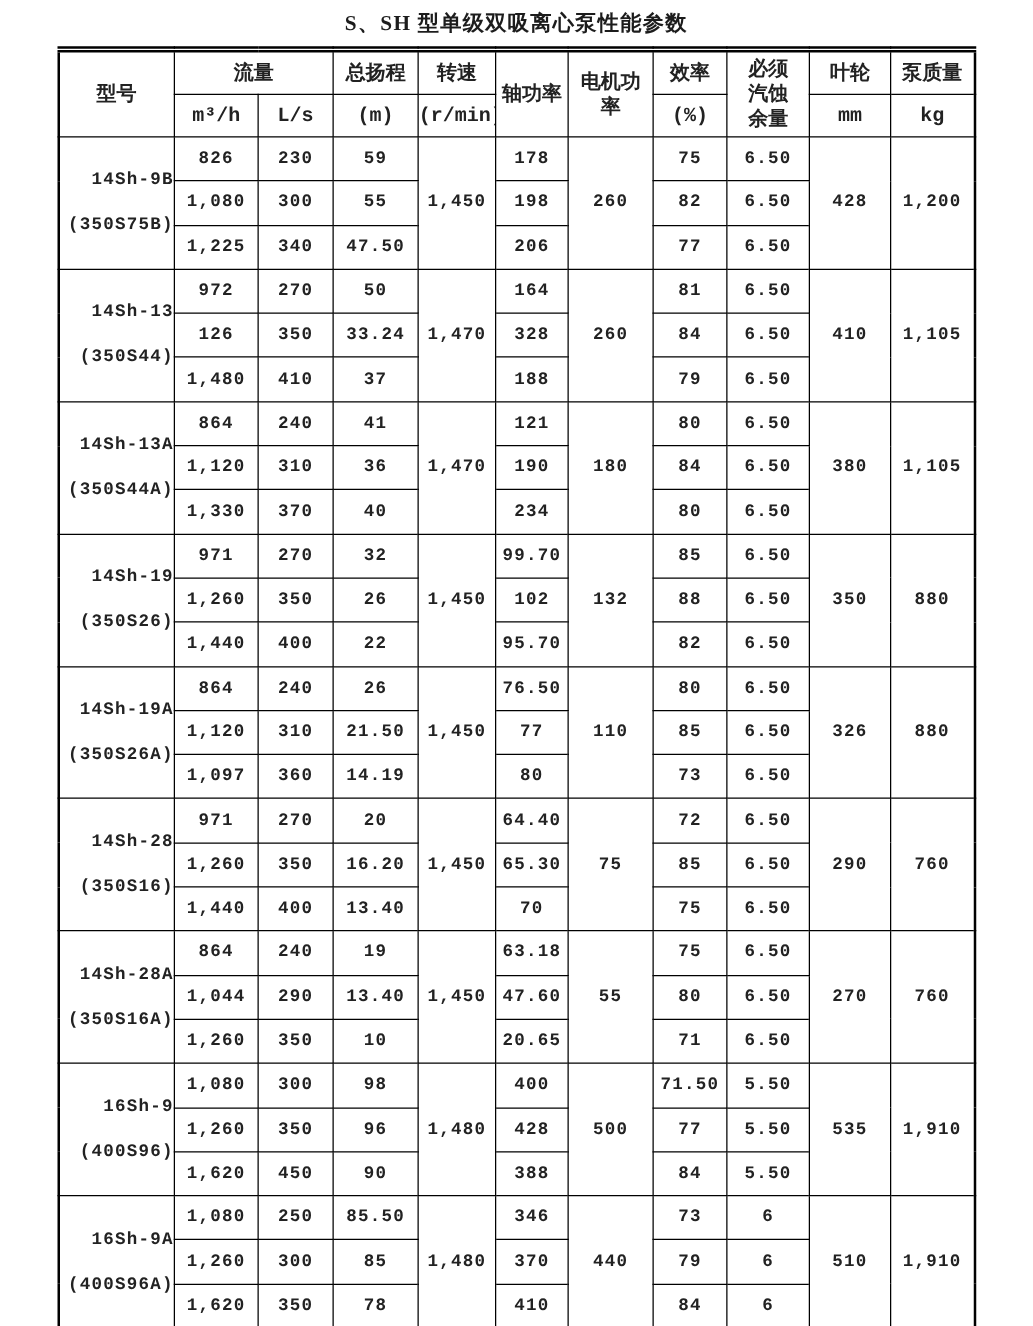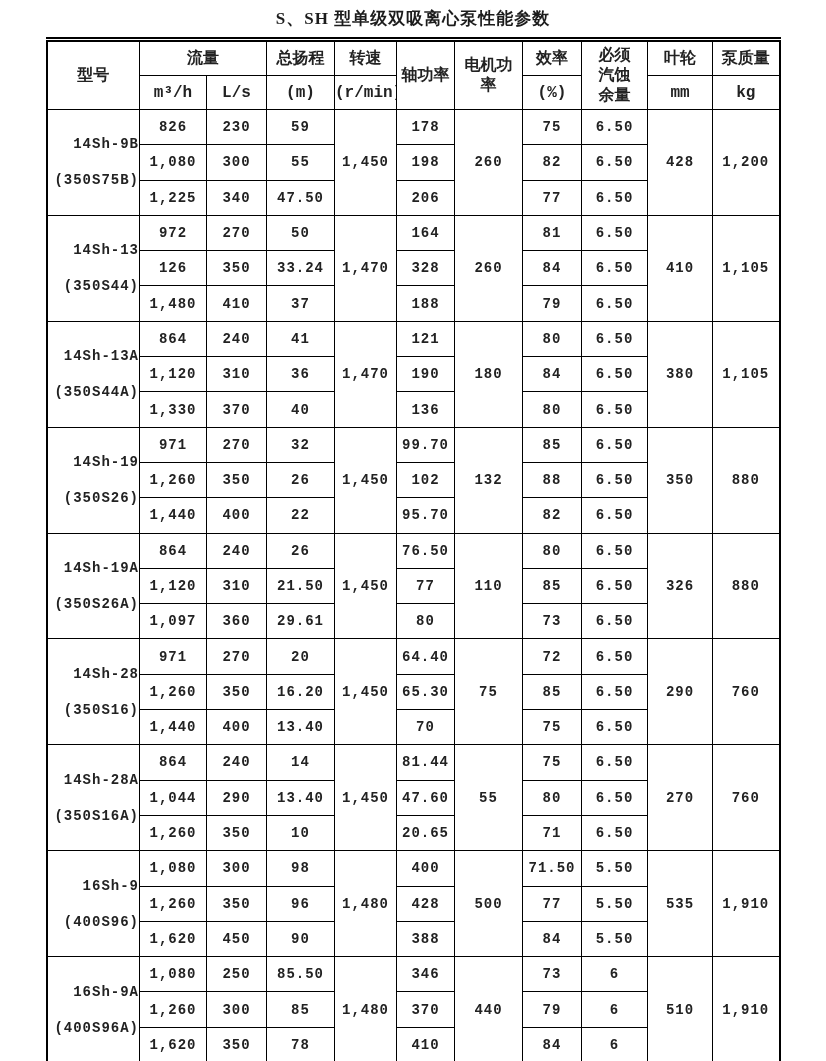--- a/index.html
+++ b/index.html
@@ -199,21 +199,21 @@
           <td>310</td>
           <td>36</td>
           <td>190</td>
           <td>84</td>
           <td>6.50</td>
         </tr>
         <tr>
           <td>1,330</td>
           <td>370</td>
           <td>40</td>
-          <td>136</td>
+          <td>234</td>
           <td>80</td>
           <td>6.50</td>
         </tr>
         <tr>
           <td class="model-cell" rowspan="3">
             <div class="model-line">14Sh-19</div>
             <div class="model-line">(350S26)</div>
           </td>
           <td>971</td>
           <td>270</td>
@@ -262,21 +262,21 @@
           <td>1,120</td>
           <td>310</td>
           <td>21.50</td>
           <td>77</td>
           <td>85</td>
           <td>6.50</td>
         </tr>
         <tr>
           <td>1,097</td>
           <td>360</td>
-          <td>29.61</td>
+          <td>14.19</td>
           <td>80</td>
           <td>73</td>
           <td>6.50</td>
         </tr>
         <tr>
           <td class="model-cell" rowspan="3">
             <div class="model-line">14Sh-28</div>
             <div class="model-line">(350S16)</div>
           </td>
           <td>971</td>
@@ -306,23 +306,23 @@
           <td>75</td>
           <td>6.50</td>
         </tr>
         <tr>
           <td class="model-cell" rowspan="3">
             <div class="model-line">14Sh-28A</div>
             <div class="model-line">(350S16A)</div>
           </td>
           <td>864</td>
           <td>240</td>
-          <td>14</td>
+          <td>19</td>
           <td rowspan="3">1,450</td>
-          <td>81.44</td>
+          <td>63.18</td>
           <td rowspan="3">55</td>
           <td>75</td>
           <td>6.50</td>
           <td rowspan="3">270</td>
           <td rowspan="3">760</td>
         </tr>
         <tr>
           <td>1,044</td>
           <td>290</td>
           <td>13.40</td>

